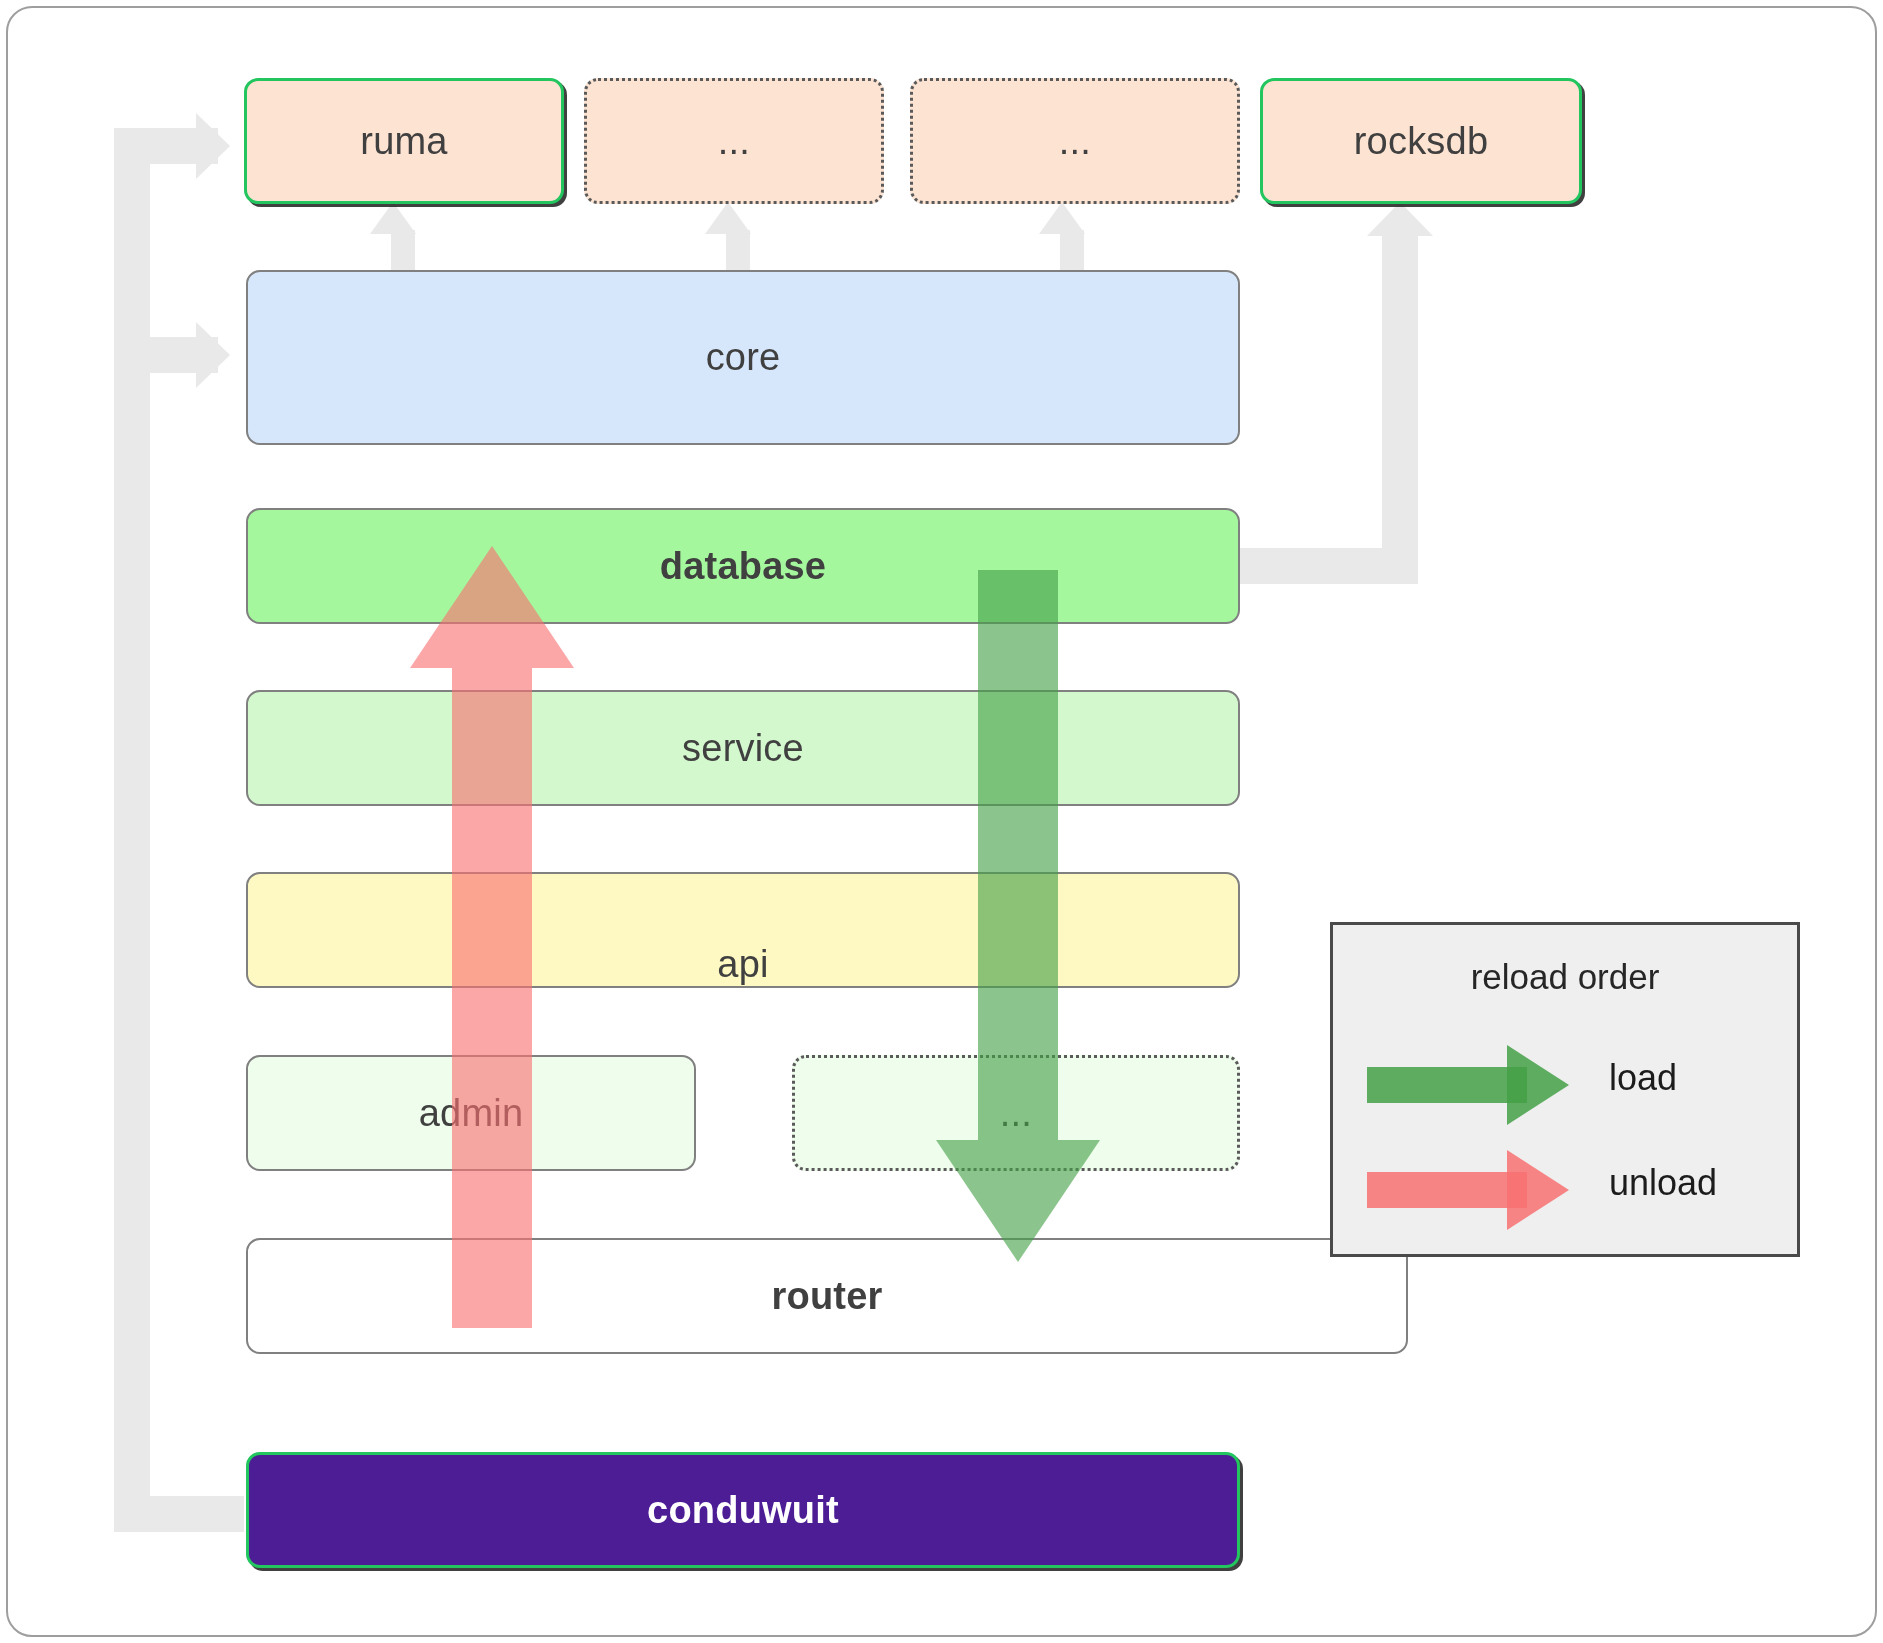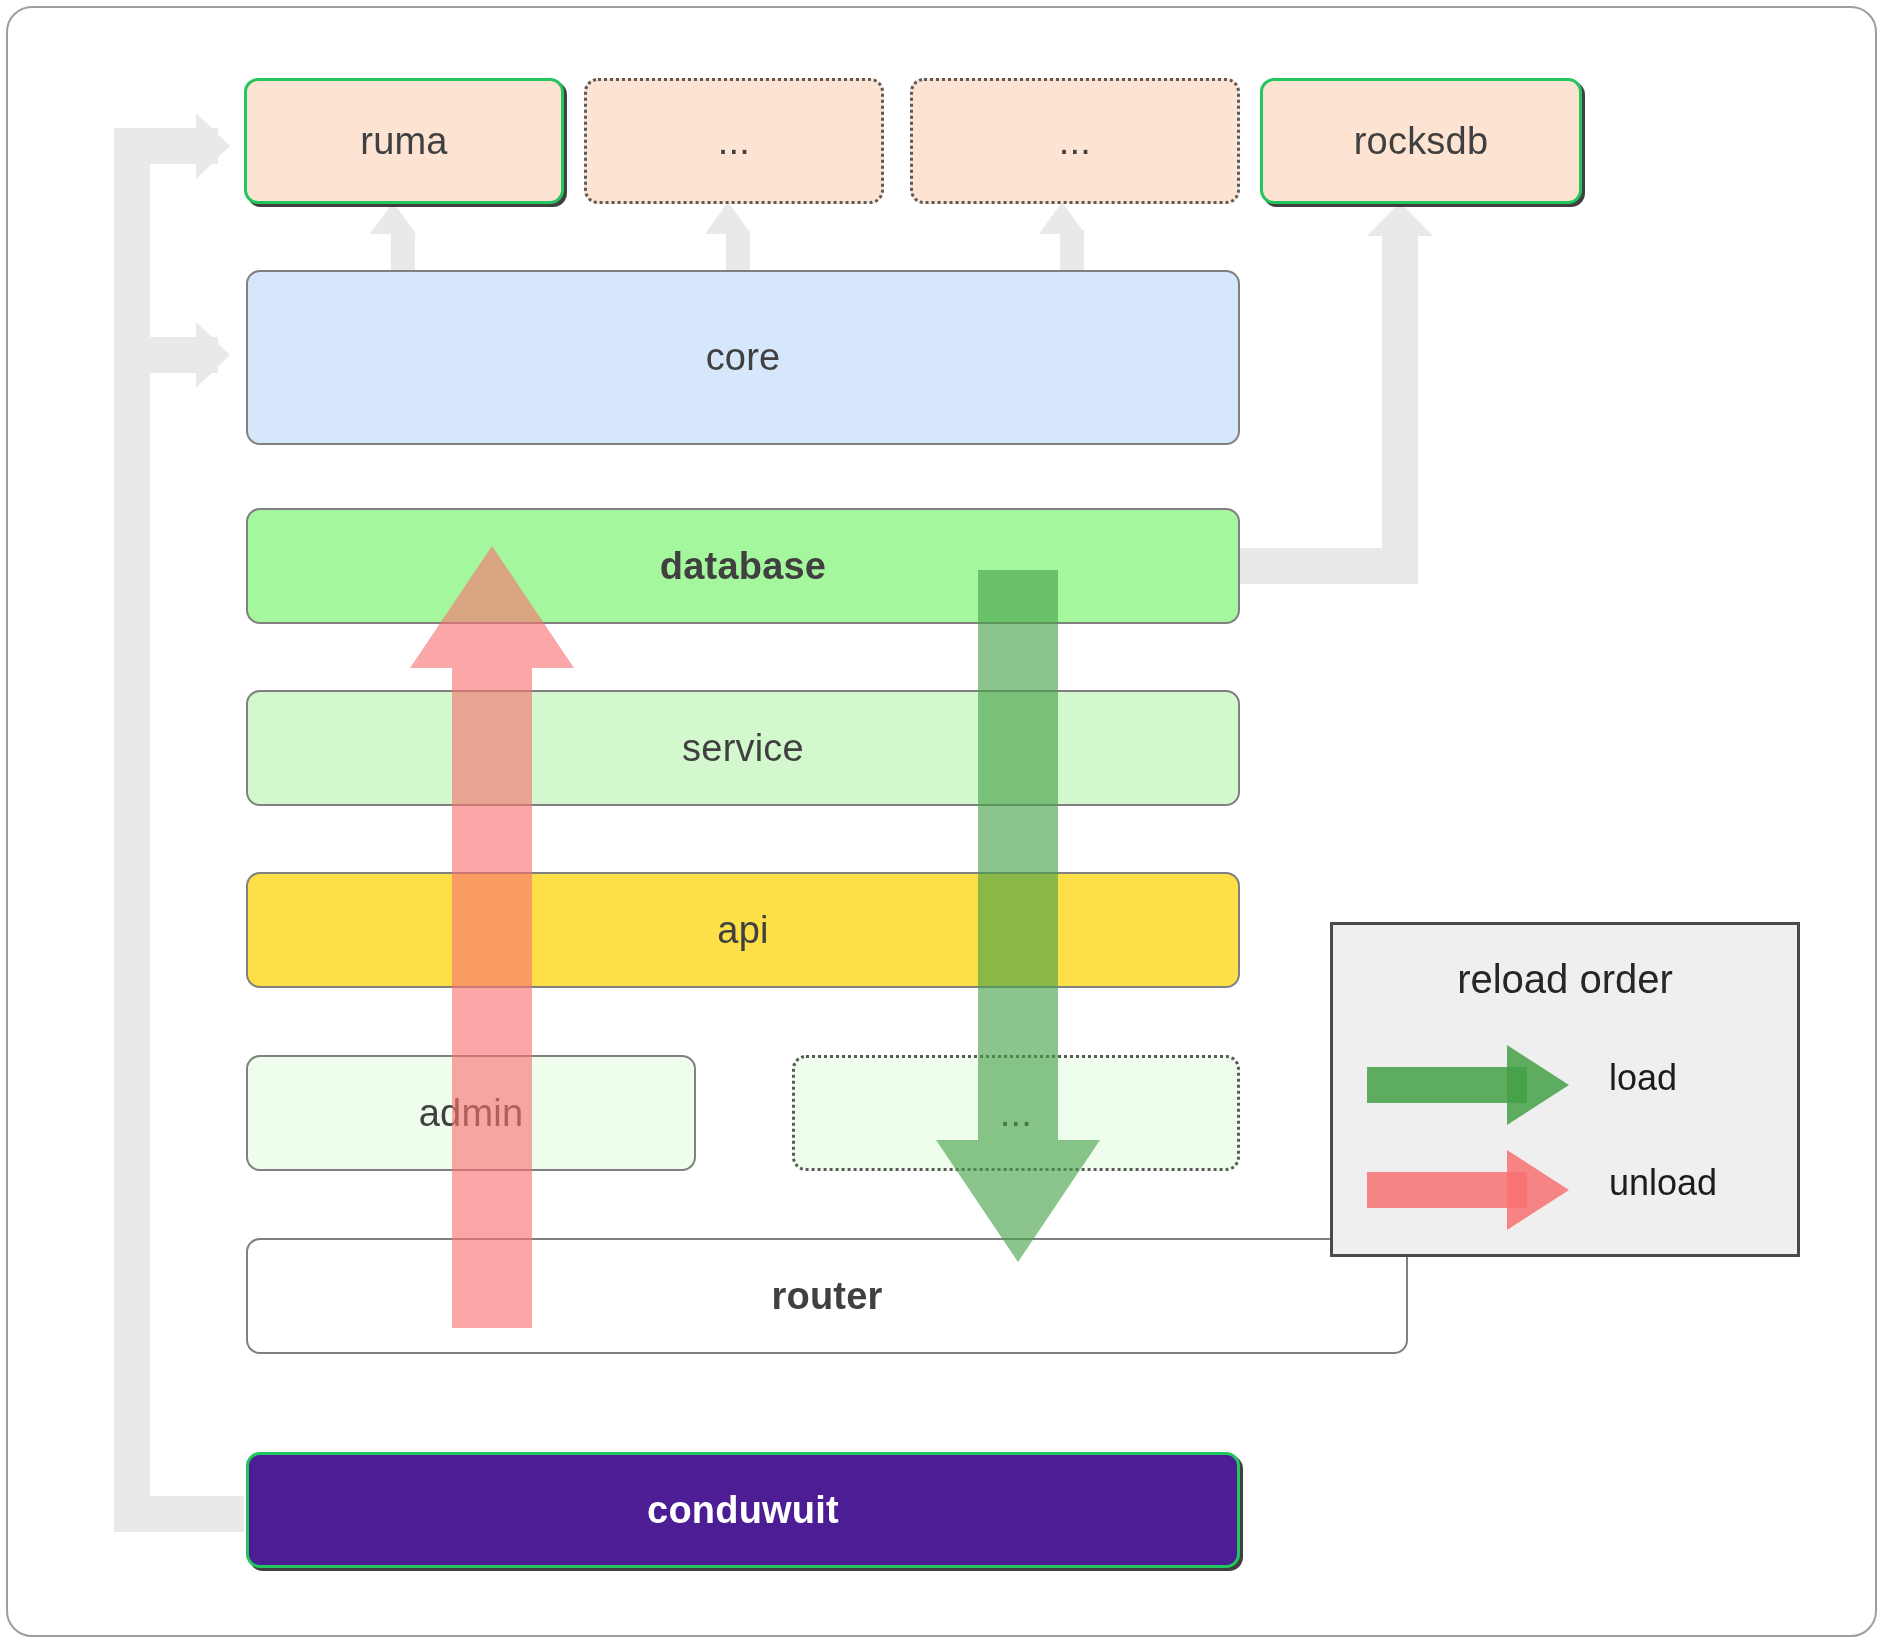--- a/index.html
+++ b/index.html
@@ -40,21 +40,21 @@
   .box.solid-grey { border: 2px solid #808080; }
   .box.dotted     { border: 3px dotted #5a5a5a; }
 
   .shadow-dark { box-shadow: 3px 3px 0 0 rgba(30,30,30,.85); }
 
   
   .c-peach  { background: #fde3d2; }
   .c-blue   { background: #d6e7fb; }
   .c-green1 { background: #a4f79d; }
   .c-green2 { background: #d3f8cd; }
-  .c-green3 { background: #fde047; }
+  .c-green3 { background: #fef9c3; align-items: flex-end; }
   .c-green4 { background: #effdec; }
   .c-white  { background: #ffffff; }
   .c-navy   { background: #4c1d95; color:#ffffff; font-weight:700; }
 
   
   .conn { position: absolute; background: #e9e9e9; }
   .conn-arrow-right {
     position: absolute;
     width: 0; height: 0;
     border-top: 33px solid transparent;
@@ -95,21 +95,21 @@
     left: 1330px; top: 922px;
     width: 470px; height: 335px;
     background: #efefef;
     border: 3px solid #4a4a4a;
     padding: 0;
   }
   #legend-title {
     position: absolute;
     left: 0; right: 0; top: 32px;
     text-align: center;
-    font-size: 40px;
+    font-size: 35px;
     color: #262626;
   }
   .legend-row { position: absolute; left: 34px; height: 80px; }
   .lg-shaft { position: absolute; left: 0; top: 22px; width: 160px; height: 36px; }
   .lg-head {
     position: absolute; left: 140px; top: 0;
     width: 0; height: 0;
     border-top: 40px solid transparent;
     border-bottom: 40px solid transparent;
   }

